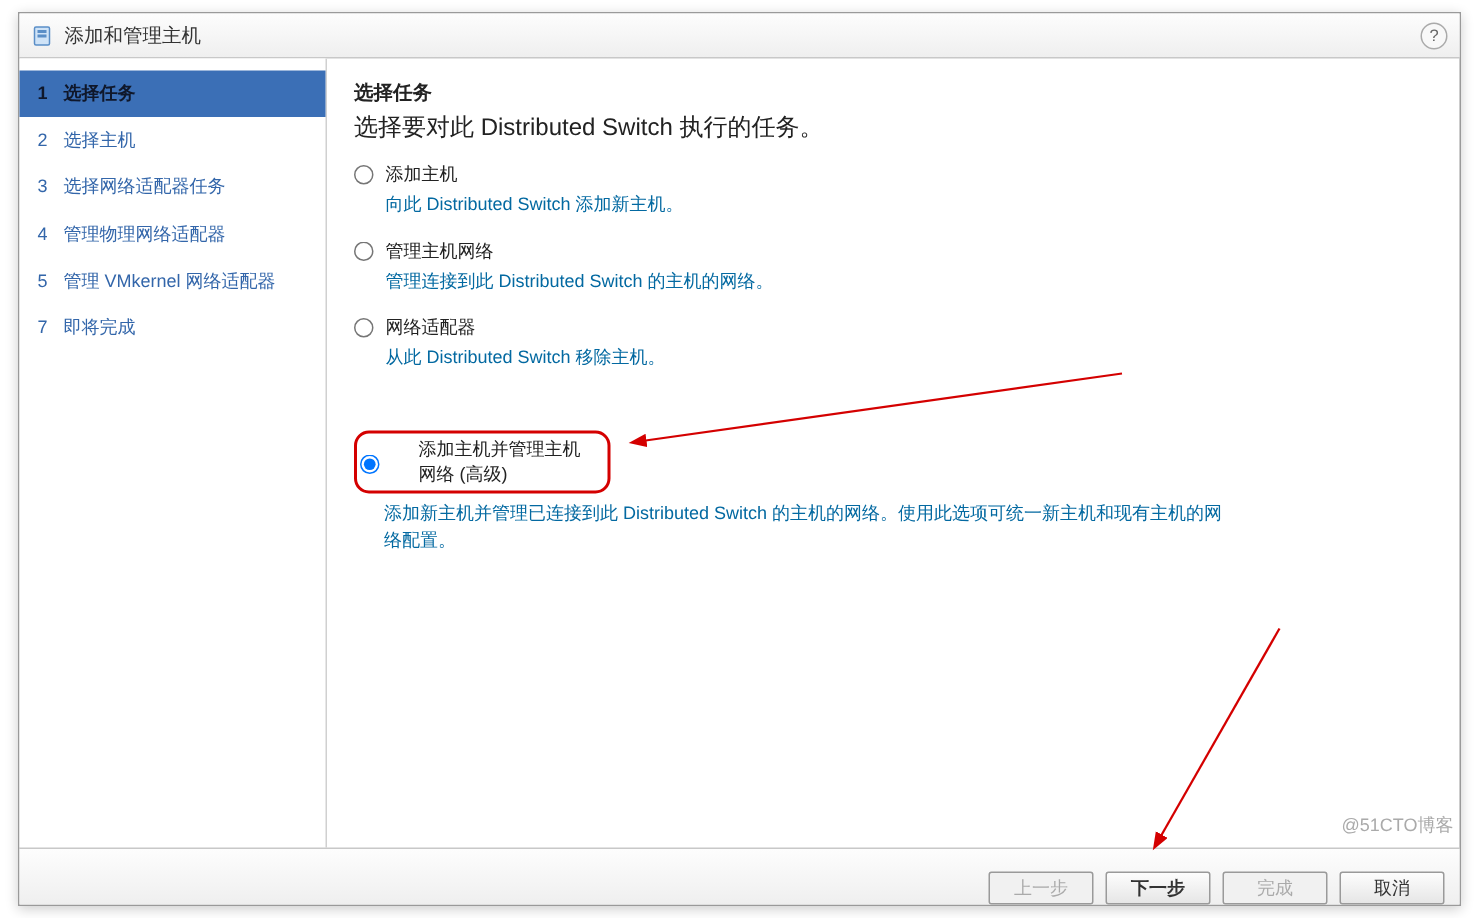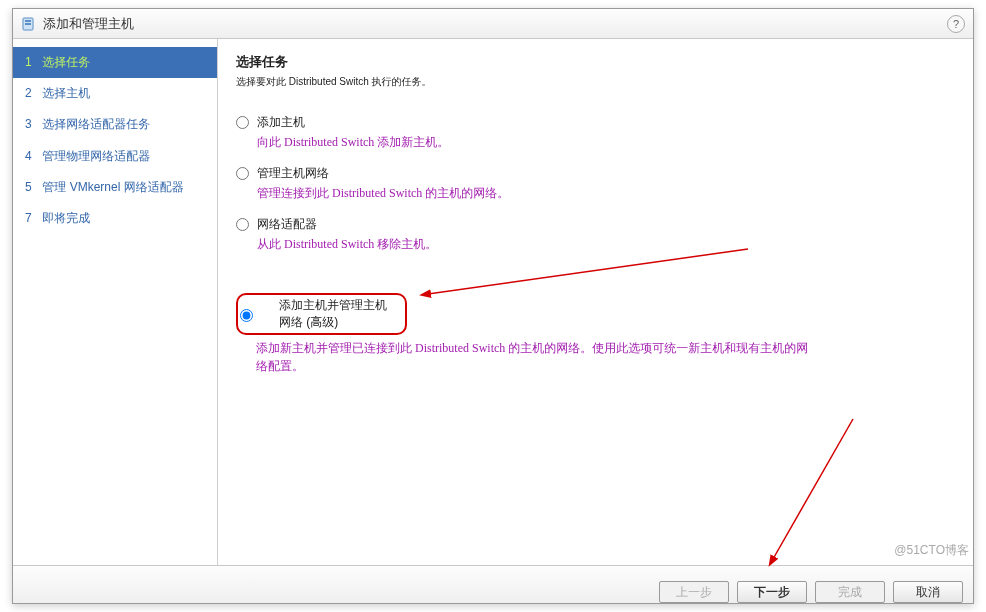--- a/index.html
+++ b/index.html
@@ -64,43 +64,43 @@
     background: #fff;
   }
   .step {
     padding: 6px 12px;
     color: #3366aa;
     cursor: pointer;
     line-height: 1.6;
   }
   .step.current {
     background: #3b6fb6;
-    color: #bef264;
-    font-weight: normal;
+    color: #0f172a;
+    font-weight: bold;
   }
   .step .num { display:inline-block; width: 14px; }
   .main {
     flex: 1;
     padding: 14px 18px;
     overflow: auto;
     position: relative;
   }
   .main-title { font-size: 13px; font-weight: bold; margin-bottom: 4px; }
-  .main-sub { font-size: 10px; margin-bottom: 25px; }
+  .main-sub { font-size: 16px; margin-bottom: 12px; }
   .opt {
     margin-bottom: 14px;
     display: flex;
     align-items: flex-start;
   }
   .opt input[type=radio] {
     margin: 2px 8px 0 0;
   }
   .opt-body { flex: 1; }
   .opt-label { font-size: 12px; display:inline-block; }
-  .opt-desc { font-size: 12px; color: #a21caf; margin-top: 2px; line-height: 1.5; font-family: Liberation Serif, serif; }
+  .opt-desc { font-size: 12px; color: #0369a1; margin-top: 2px; line-height: 1.5; }
   .selected-box {
     border: 2px solid #d40000;
     border-radius: 10px;
     padding: 2px 8px 2px 2px;
     display:inline-flex;
     align-items:center;
     gap:18px;
   }
   .opt.highlighted { margin-top: 40px; }
   .footer {

